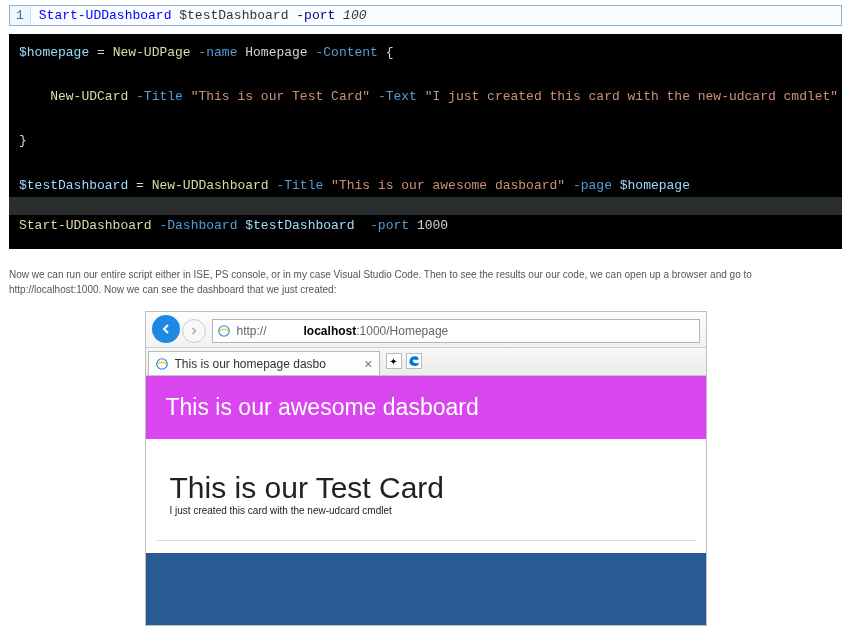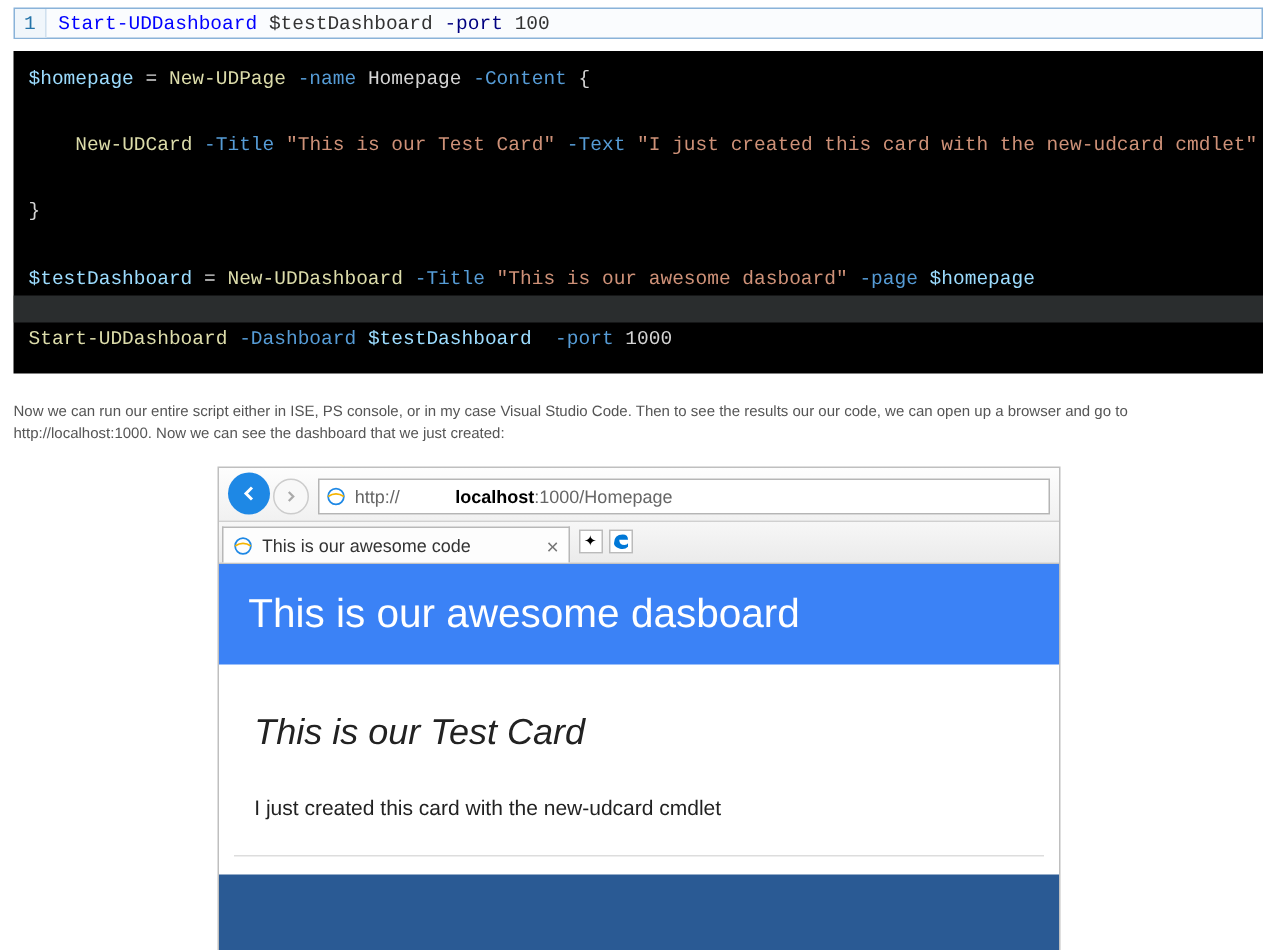--- a/index.html
+++ b/index.html
@@ -16,21 +16,21 @@
     .code-line-box .ln {
       color: #2574a9;
       padding: 2px 6px;
       border-right: 1px solid #d0e0ee;
       background: #f0f6fb;
     }
     .code-line-box .code { padding: 2px 8px; }
     .t-cmd { color: #0000ff; }
     .t-var { color: #333; }
     .t-param { color: #000080; }
-    .t-num { color: #333; }
+    .t-num { color: #333; font-style: italic; }
 
     .dark-code {
       background: #000000;
       color: #d4d4d4;
       font-family: Consolas, 'Courier New', monospace;
       font-size: 13px;
       padding: 8px 10px 12px 10px;
       margin: 0 4px;
       line-height: 1.7;
       white-space: pre;
@@ -131,35 +131,35 @@
       display: flex; gap: 4px; padding-left: 6px; align-items: center;
     }
     .newtab-icons .sq {
       width: 16px; height: 16px; border: 1px solid #bbb; font-size: 10px;
       display:flex;align-items:center;justify-content:center;background:#fff;
     }
     .edgeicon { color: #0078d7; font-weight: bold; font-size: 14px; border:none;}
 
     .page-content { }
     .dash-header {
-      background: #3b82f6;
+      background: #d946ef;
       color: #fff;
       padding: 18px 20px;
-      font-size: 27px;
+      font-size: 23px;
       font-weight: 400;
     }
     .card-area { padding: 22px 0 0 0; }
     .card {
       background: #fff;
       margin: 0 10px;
       padding: 10px 14px 24px 14px;
       border-bottom: 1px solid #ddd;
     }
-    .card-title { font-size: 24px; font-weight: 400; margin-bottom: 27px; color:#222;font-style:italic; }
-    .card-text { font-size: 14px; color: #222; }
+    .card-title { font-size: 30px; font-weight: 400; margin-bottom: 0; color:#222; }
+    .card-text { font-size: 10px; color: #222; }
     .dash-footer {
       background: #2a5a94;
       height: 72px;
       margin-top: 12px;
     }
   </style>
 </head>
 <body>
 
 <div class="code-line-box">
@@ -207,21 +207,21 @@
         <span class="url-host">localhost</span>
         <span>:1000/Homepage</span>
     </div>
   </div>
   <div class="tab-row">
     <div class="tab">
       <svg class="ie-icon" viewBox="0 0 24 24">
           <circle cx="12" cy="12" r="9" fill="none" stroke="#1e88e5" stroke-width="2"></circle>
           <path d="M3 12 Q12 6 21 12" fill="none" stroke="#f5b400" stroke-width="2"></path>
         </svg>
-      <span class="tab-title">This is our awesome code</span>
+      <span class="tab-title">This is our homepage dasbo</span>
       <span class="close">×</span>
     </div>
     <div class="newtab-icons">
       <div class="sq">
           <span>✦</span>
         </div>
       <div class="sq edgeicon">
         <svg width="14" height="14" viewBox="0 0 24 24">
             <path d="M4 14 Q4 4 14 4 Q20 4 20 10 L10 10 Q10 16 16 16 Q19 16 20 14 L20 18 Q16 22 10 20 Q4 18 4 14" fill="#0078d7"></path>
           </svg>

